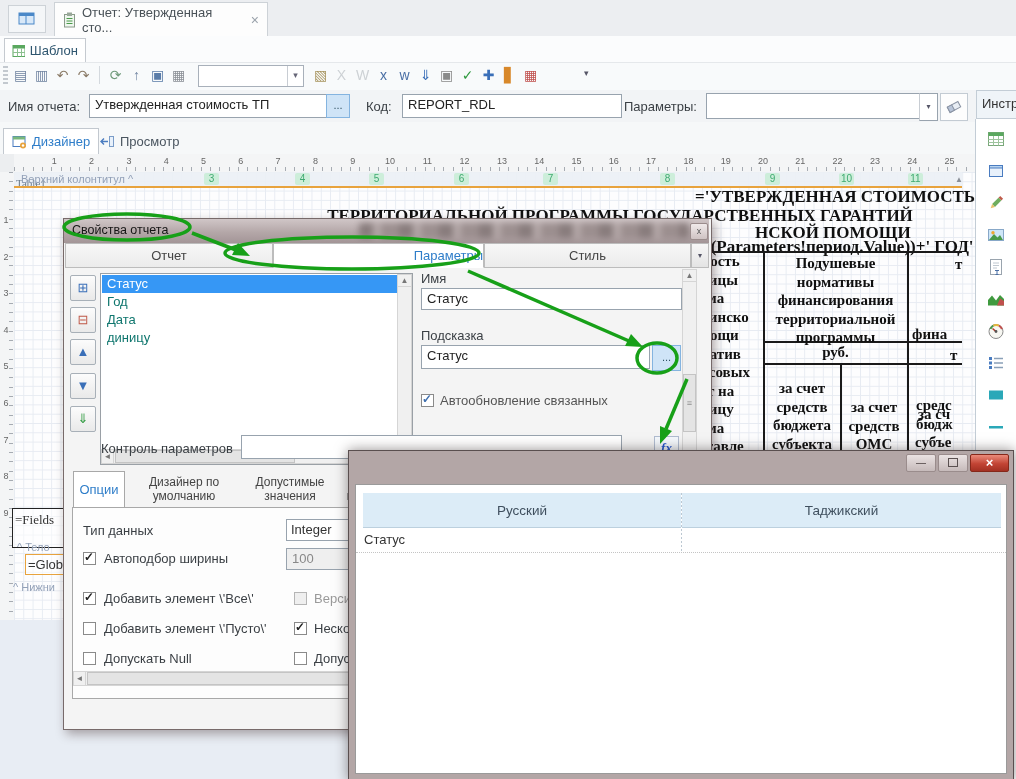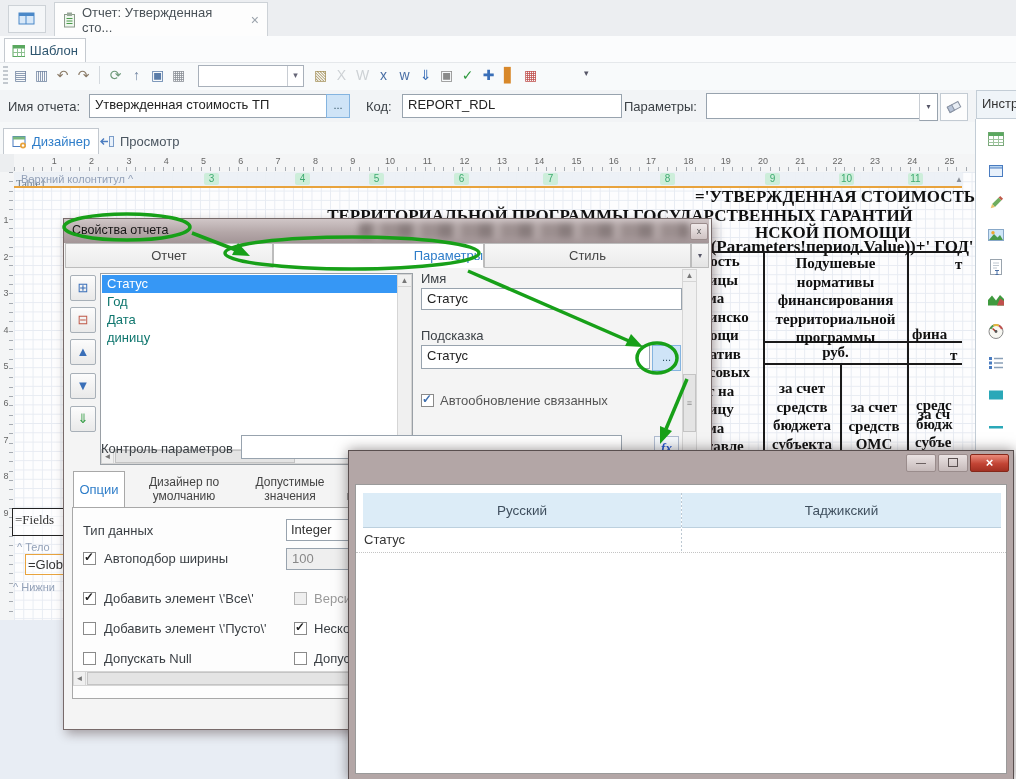--- a/index.html
+++ b/index.html
@@ -65,21 +65,21 @@
   .marker{position:absolute;top:1px;width:15px;height:12px;background:#cdeeda;color:#3faa70;
           font-size:10px;text-align:center;line-height:12px;border-radius:2px;}
   .sect-lbl{font-size:11px;color:#93a1b8;white-space:nowrap;}
   .rep{font-family:"Liberation Serif",serif;font-weight:bold;color:#101010;white-space:nowrap;}
   .rep17{font-size:17px;}
   .rep15{font-size:15px;}
   .tline{position:absolute;background:#1a1a1a;}
   .tcell{position:absolute;text-align:center;}
   .tcell div{line-height:18.5px;}
   .orange-line{left:0;top:14px;width:948px;height:2px;background:#e8a33d;}
-  .fields-cell{left:12px;top:508px;width:52px;height:28px;border:1.5px solid #222;
+  .fields-cell{left:12px;top:508px;width:52px;height:40px;border:1.5px solid #222;
                font-family:"Liberation Serif",serif;font-size:13px;padding:3px 0 8px 2px;box-sizing:border-box;background:rgba(255,255,255,.5);z-index:3;}
   .glob-cell{left:25px;top:554px;width:40px;height:21px;border:1.5px solid #e8a33d;
              font-family:Liberation Sans, sans-serif;font-size:13px;padding:2px 0 0 2px;box-sizing:border-box;background:rgba(255,255,255,.5);z-index:3;}
   
   .dlg{left:63px;top:218px;width:647px;height:510px;background:#f4f4f4;border:1px solid #776a6a;
        box-shadow:3px 4px 10px rgba(60,40,40,.4);z-index:10;}
   .d-title{left:0;top:0;width:645px;height:24px;background:linear-gradient(#d0c6c7,#b4a7a8 55%,#a39597);}
   .d-title-text{left:8px;top:4px;font-size:12.5px;color:#151515;}
   .d-blur{left:295px;top:4px;width:330px;height:15px;border-radius:3px;opacity:.8;
           background:repeating-linear-gradient(90deg,#7d7171 0 14px,#b3a7a7 14px 22px,#958888 22px 40px);filter:blur(3px);}

